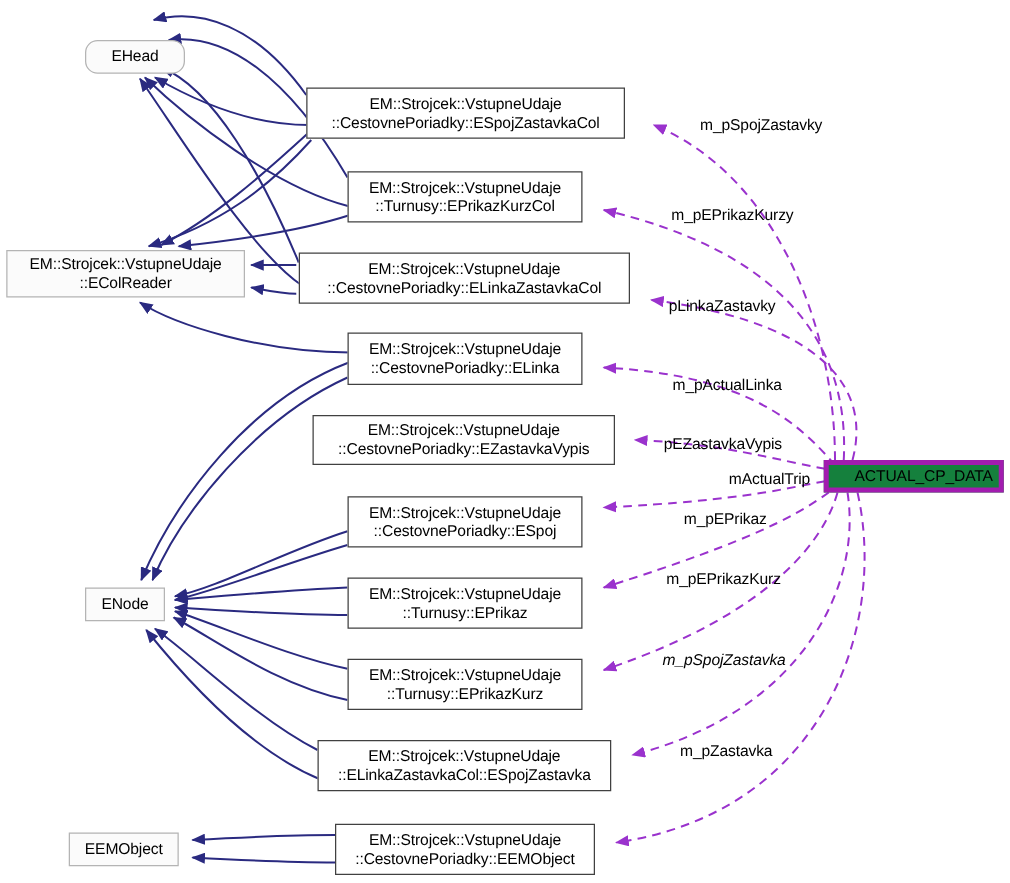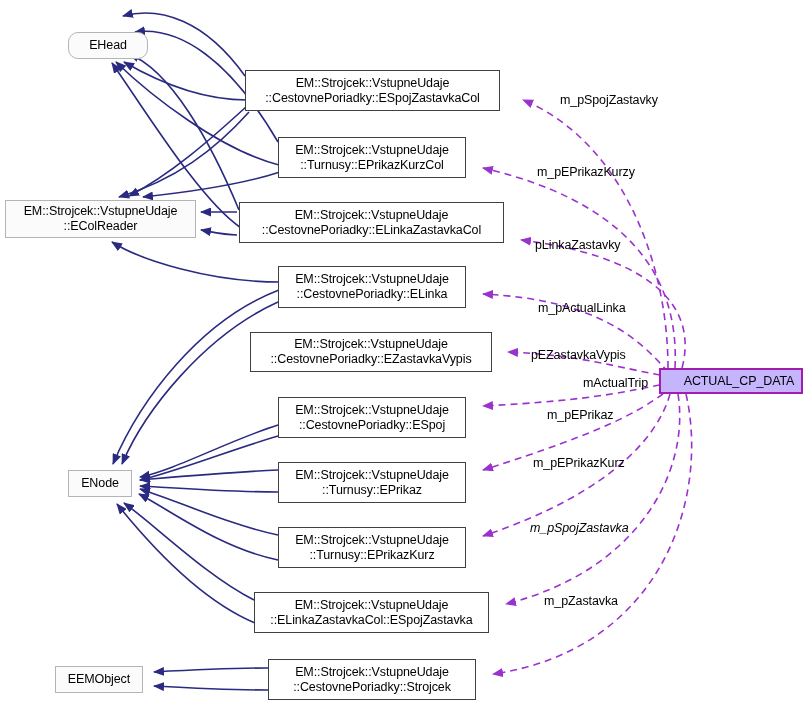--- a/index.html
+++ b/index.html
@@ -38,22 +38,22 @@
     line-height: 15px;
     letter-spacing: -0.1px;
     white-space: pre;
     z-index: 3;
   }
   .node.base {
     border: 1px solid #b4b4b4;
     background: #fbfbfb;
   }
   .node.focus {
-    background: #c4b5fd;
-    border: 2px solid #a21caf;
+    background: #15803d;
+    border: 4px solid #a21caf;
     padding-left: 16px;
   }
   .edge-label {
     position: absolute;
     font-size: 12.5px;
     line-height: 14px;
     color: #000000;
     white-space: pre;
     background: transparent;
     z-index: 4;
@@ -166,21 +166,21 @@
 
   <div class="node" style="left:278px; top:527px; width:188px; height:41px;">
     <span><span>EM::Strojcek::VstupneUdaje</span><br><span>::Turnusy::EPrikazKurz</span></span>
   </div>
 
   <div class="node" style="left:254px; top:592px; width:235px; height:41px;">
     <span><span>EM::Strojcek::VstupneUdaje</span><br><span>::ELinkaZastavkaCol::ESpojZastavka</span></span>
   </div>
 
   <div class="node" style="left:268px; top:659px; width:208px; height:41px;">
-    <span><span>EM::Strojcek::VstupneUdaje</span><br><span>::CestovnePoriadky::Strojcek</span></span>
+    <span><span>EM::Strojcek::VstupneUdaje</span><br><span>::CestovnePoriadky::EEMObject</span></span>
   </div>
 
   <div class="node focus" style="left:659px; top:368px; width:144px; height:26px;">
     <span>ACTUAL_CP_DATA</span>
   </div>
 
   <div class="edge-label" style="left:528px; top:93px;padding-left:32px;">m_pSpojZastavky</div>
   <div class="edge-label" style="left:537px; top:165px;">m_pEPrikazKurzy</div>
   <div class="edge-label" style="left:535px; top:238px;">pLinkaZastavky</div>
   <div class="edge-label" style="left:538px; top:301px;">m_pActualLinka</div>

